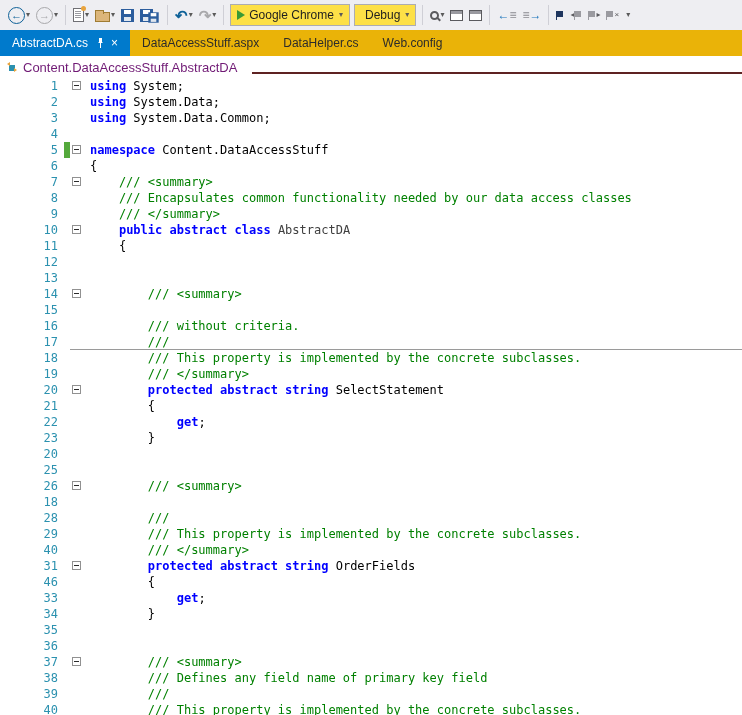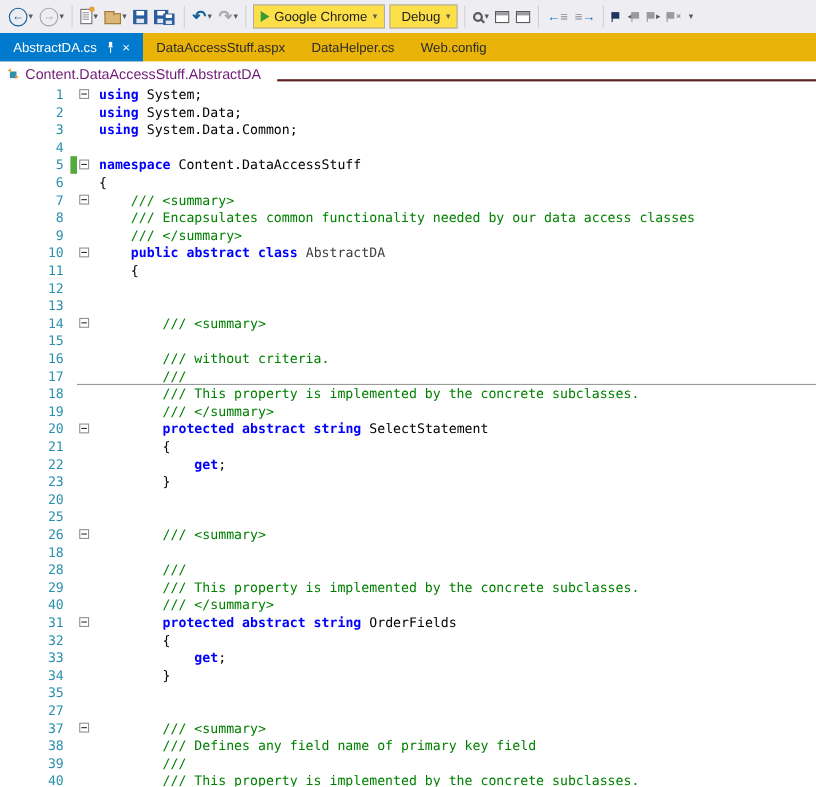--- a/index.html
+++ b/index.html
@@ -233,22 +233,22 @@
     <div class="crow"><span class="lnum">22</span><span class="chg"></span><span class="content"><span class="foldcol"></span><span class="codetext"><span class="pl">            </span><span class="kw">get</span><span class="pl">;</span></span></span></div>
     <div class="crow"><span class="lnum">23</span><span class="chg"></span><span class="content"><span class="foldcol"></span><span class="codetext"><span class="pl">        }</span></span></span></div>
     <div class="crow"><span class="lnum">20</span><span class="chg"></span><span class="content"><span class="foldcol"></span><span class="codetext"></span></span></div>
     <div class="crow"><span class="lnum">25</span><span class="chg"></span><span class="content"><span class="foldcol"></span><span class="codetext"></span></span></div>
     <div class="crow"><span class="lnum">26</span><span class="chg"></span><span class="content"><span class="foldcol"><span class="foldbox"></span></span><span class="codetext"><span class="cm">        /// &lt;summary&gt;</span></span></span></div>
     <div class="crow"><span class="lnum">18</span><span class="chg"></span><span class="content"><span class="foldcol"></span></span></div>
     <div class="crow"><span class="lnum">28</span><span class="chg"></span><span class="content"><span class="foldcol"></span><span class="codetext"><span class="cm">        ///</span></span></span></div>
     <div class="crow"><span class="lnum">29</span><span class="chg"></span><span class="content"><span class="foldcol"></span><span class="codetext"><span class="cm">        /// This property is implemented by the concrete subclasses.</span></span></span></div>
     <div class="crow"><span class="lnum">40</span><span class="chg"></span><span class="content"><span class="foldcol"></span><span class="codetext"><span class="cm">        /// &lt;/summary&gt;</span></span></span></div>
     <div class="crow"><span class="lnum">31</span><span class="chg"></span><span class="content"><span class="foldcol"><span class="foldbox"></span></span><span class="codetext"><span class="pl">        </span><span class="kw">protected</span><span class="pl"> </span><span class="kw">abstract</span><span class="pl"> </span><span class="kw">string</span><span class="pl"> OrderFields</span></span></span></div>
-    <div class="crow"><span class="lnum">32</span><span class="chg"></span><span class="content"><span class="foldcol"></span><span class="codetext"><span class="pl">        {</span></span></span></div>
+    <div class="crow"><span class="lnum">46</span><span class="chg"></span><span class="content"><span class="foldcol"></span><span class="codetext"><span class="pl">        {</span></span></span></div>
     <div class="crow"><span class="lnum">33</span><span class="chg"></span><span class="content"><span class="foldcol"></span><span class="codetext"><span class="pl">            </span><span class="kw">get</span><span class="pl">;</span></span></span></div>
     <div class="crow"><span class="lnum">34</span><span class="chg"></span><span class="content"><span class="foldcol"></span><span class="codetext"><span class="pl">        }</span></span></span></div>
     <div class="crow"><span class="lnum">35</span><span class="chg"></span><span class="content"><span class="foldcol"></span><span class="codetext"></span></span></div>
-    <div class="crow"><span class="lnum">27</span><span class="chg"></span><span class="content"><span class="foldcol"></span><span class="codetext"></span></span></div>
+    <div class="crow"><span class="lnum">36</span><span class="chg"></span><span class="content"><span class="foldcol"></span><span class="codetext"></span></span></div>
     <div class="crow"><span class="lnum">37</span><span class="chg"></span><span class="content"><span class="foldcol"><span class="foldbox"></span></span><span class="codetext"><span class="cm">        /// &lt;summary&gt;</span></span></span></div>
     <div class="crow"><span class="lnum">38</span><span class="chg"></span><span class="content"><span class="foldcol"></span><span class="codetext"><span class="cm">        /// Defines any field name of primary key field</span></span></span></div>
     <div class="crow"><span class="lnum">39</span><span class="chg"></span><span class="content"><span class="foldcol"></span><span class="codetext"><span class="cm">        ///</span></span></span></div>
     <div class="crow"><span class="lnum">40</span><span class="chg"></span><span class="content"><span class="foldcol"></span><span class="codetext"><span class="cm">        /// This property is implemented by the concrete subclasses.</span></span></span></div>
   </div>
 
 </body></html>

